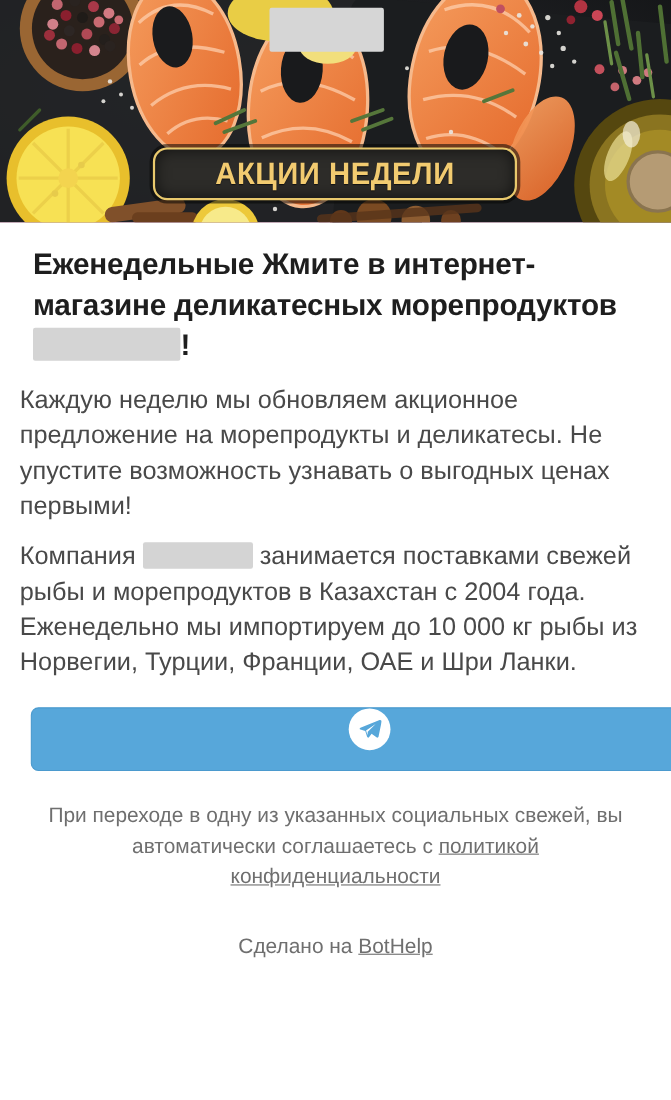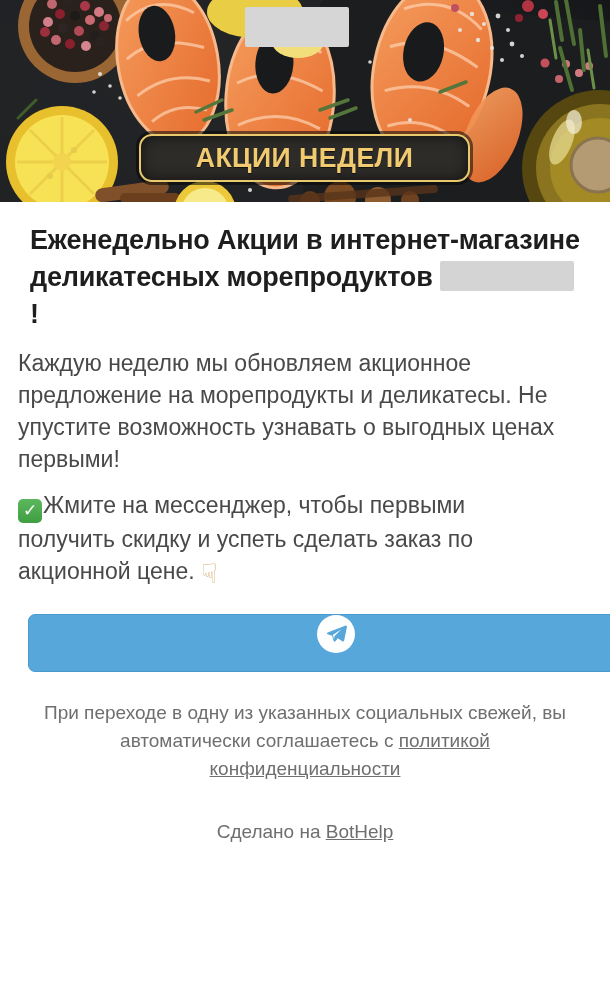--- a/index.html
+++ b/index.html
@@ -273,26 +273,26 @@
       <circle cx="205" cy="212" r="24" fill="#f7ea8a"></circle>
     </svg>
 
     <div class="hero-redacted"></div>
 
     <div class="hero-banner">
       <span>АКЦИИ НЕДЕЛИ</span>
     </div>
   </div>
 
-  <h1 class="heading"><span>Еженедельно Акции в интернет-магазине деликатесных морепродуктов </span><span class="redact-inline redact-heading"></span><span>!</span></h1>
+  <h1 class="heading"><span>Еженедельные Жмите в интернет-магазине деликатесных морепродуктов </span><span class="redact-inline redact-heading"></span><span>!</span></h1>
 
   <p class="para">Каждую неделю мы обновляем акционное предложение на морепродукты и деликатесы. Не упустите возможность узнавать о выгодных ценах первыми!</p>
 
-
-  <p class="para cta-para"><span class="emoji-check">✓</span><span>Жмите на мессенджер, чтобы первыми получить скидку и успеть сделать заказ по акционной цене. </span><span class="emoji-point">☟</span></p>
+  <p class="para"><span>Компания </span><span class="redact-inline redact-body"></span><span> занимается поставками свежей рыбы и морепродуктов в Казахстан с 2004 года. Еженедельно мы импортируем до 10 000 кг рыбы из Норвегии, Турции, Франции, ОАЕ и Шри Ланки.</span></p>
+
 
   <div class="tg-button">
     <span class="tg-icon-circle">
       <svg width="22" height="22" viewBox="0 0 24 24">
         <path fill="#57a7da" d="M21.9 2.9 2.9 10.4c-1 .4-1 1.5 0 1.9l4.8 1.5 1.8 5.7c.3.9 1.4 1.1 1.9.4l2.6-3.4 4.8 3.5c.8.6 1.9.2 2.1-.8l3-14.8c.2-1-.8-1.9-2-1.5zM8.5 13.2l9.5-6.4-7.8 7.6-.3 3.2-1.4-4.4z"></path>
       </svg>
     </span>
     <span class="tg-label">Telegram</span>
   </div>
 

